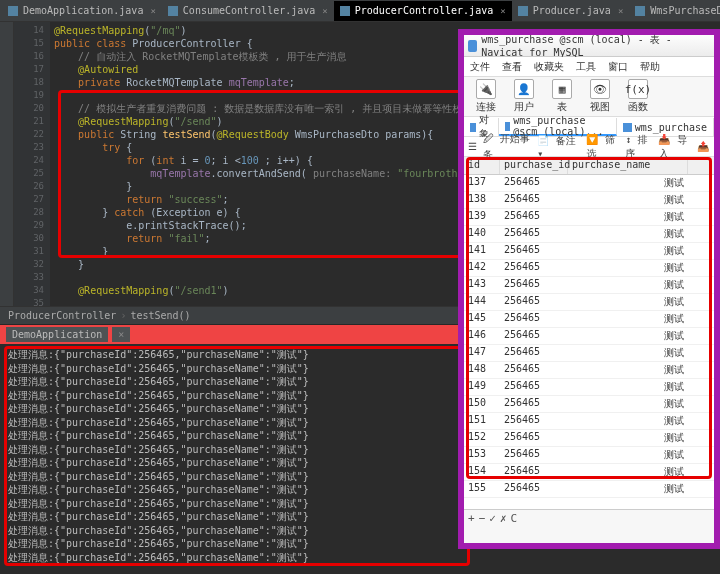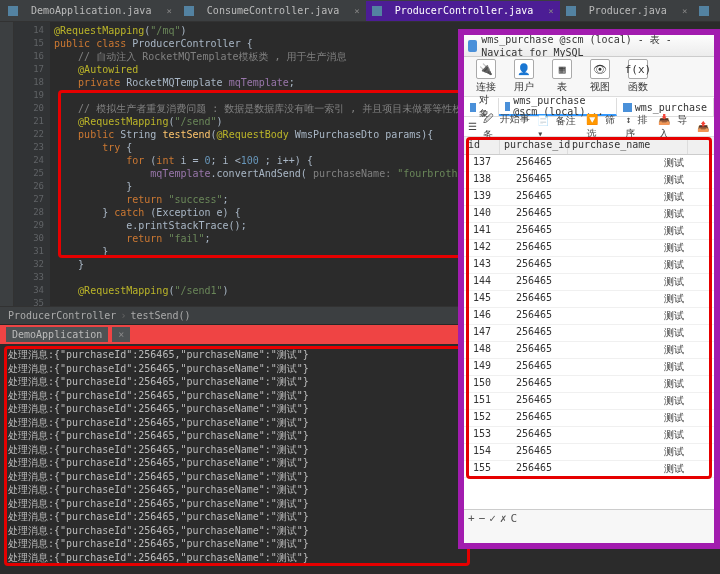--- a/index.html
+++ b/index.html
@@ -1,20 +1,20 @@
 <!DOCTYPE html>
 <html><head>
 <meta charset="utf-8">
 <style>
 *{margin:0;padding:0;box-sizing:border-box;font-family:Consolas,Monaco,monospace;font-size:10px}
 body{background:#2b2b2b;color:#a9b7c6;width:720px;height:574px;overflow:hidden;position:relative}
 .ide{display:flex;flex-direction:column;height:100%}
 .tabs{display:flex;background:#3c3f41;height:22px;border-bottom:1px solid #323232;align-items:center;padding-left:2px}
-.tab{display:flex;align-items:center;padding:0 6px;height:20px;color:#bbb;gap:13px;cursor:pointer}
-.tab.active{background:#4c1d95;color:#fff}
+.tab{display:flex;align-items:center;padding:0 6px;height:20px;color:#bbb;gap:5px;cursor:pointer}
+.tab.active{background:#000000;color:#fff}
 .tab-icon{width:10px;height:10px;display:inline-block}
 .tab-close{color:#888;font-size:9px;margin-left:2px}
 .editor-area{display:flex;flex:1;overflow:hidden}
 .gutter{width:36px;background:#313335;text-align:right;padding:2px 6px 2px 2px;color:#606366;font-size:9px;line-height:13px}
 .left-icons{width:14px;background:#3c3f41;border-right:1px solid #323232}
 .code{flex:1;padding:2px 4px;font-size:9.5px;line-height:13px;position:relative;overflow:hidden}
 .redbox1{position:absolute;border:3px solid #e60000;border-radius:4px;pointer-events:none}
 .kw{color:#cc7832}
 .str{color:#6a8759}
 .ann{color:#bbb529}
@@ -37,21 +37,21 @@
 .nav-objtabs{background:#fff;height:20px;display:flex;align-items:flex-end;border-bottom:1px solid #ddd;font-size:9px}
 .objtab{padding:0 6px;height:18px;display:flex;align-items:center;border-right:1px solid #ddd;color:#333;gap:3px}
 .objtab.active{background:#fff;border-bottom:2px solid #3399ff}
 .nav-actions{background:#fff;height:20px;display:flex;align-items:center;padding:0 4px;gap:6px;font-size:9px;color:#444;border-bottom:1px solid #ddd}
 .nav-actions span{display:flex;align-items:center;gap:2px;cursor:pointer}
 .tablewrap{flex:1;background:#fff;position:relative;overflow:hidden}
 .redbox3{position:absolute;border:3px solid #e60000;border-radius:4px;left:2px;right:2px;top:0;bottom:30px;pointer-events:none}
 .thead{display:flex;background:#f0f0f0;height:18px;border-bottom:1px solid #ccc;font-size:9px;color:#333}
 .th{padding:2px 4px;border-right:1px solid #ddd}
 .trow{display:flex;height:17px;font-size:9.5px;color:#333;border-bottom:1px solid #f0f0f0}
-.td{padding:1px 4px;text-align:center}
+.td{padding:1px 4px;text-align:left}
 .td.l{text-align:right}
 .nav-footer{background:#f7f7f7;height:34px;border-top:1px solid #ccc;font-size:9px;color:#444;padding:2px 4px}
 .nav-footer-btns{display:flex;gap:4px;margin-bottom:2px}
 .nav-footer-btns span{cursor:pointer;font-size:11px;color:#555}
 .j-icon{background:#5382a1}
 </style>
 </head>
 <body>
 
 <div class="ide">
@@ -122,20 +122,28 @@
     <div class="redbox2"></div>
   <div>处理消息:{"purchaseId":256465,"purchaseName":"测试"}<br>处理消息:{"purchaseId":256465,"purchaseName":"测试"}<br>处理消息:{"purchaseId":256465,"purchaseName":"测试"}<br>处理消息:{"purchaseId":256465,"purchaseName":"测试"}<br>处理消息:{"purchaseId":256465,"purchaseName":"测试"}<br>处理消息:{"purchaseId":256465,"purchaseName":"测试"}<br>处理消息:{"purchaseId":256465,"purchaseName":"测试"}<br>处理消息:{"purchaseId":256465,"purchaseName":"测试"}<br>处理消息:{"purchaseId":256465,"purchaseName":"测试"}<br>处理消息:{"purchaseId":256465,"purchaseName":"测试"}<br>处理消息:{"purchaseId":256465,"purchaseName":"测试"}<br>处理消息:{"purchaseId":256465,"purchaseName":"测试"}<br>处理消息:{"purchaseId":256465,"purchaseName":"测试"}<br>处理消息:{"purchaseId":256465,"purchaseName":"测试"}<br>处理消息:{"purchaseId":256465,"purchaseName":"测试"}<br>处理消息:{"purchaseId":256465,"purchaseName":"测试"}<br></div>
     </div>
 </div>
 
 <div class="navicat">
   <div class="nav-title">
     <span class="nav-title-icon"></span>
     <span>wms_purchase @scm (local) - 表 - Navicat for MySQL</span>
   </div>
+  <div class="nav-menu" id="navmenu">
+      <span>文件</span>
+      <span>查看</span>
+      <span>收藏夹</span>
+      <span>工具</span>
+      <span>窗口</span>
+      <span>帮助</span>
+    </div>
   <div class="nav-toolbar" id="navtoolbar">
       <div class="tbtn">
         <div class="tbtn-icon">🔌</div>
         <span>连接</span>
       </div>
       <div class="tbtn">
         <div class="tbtn-icon">👤</div>
         <span>用户</span>
       </div>
       <div class="tbtn">

